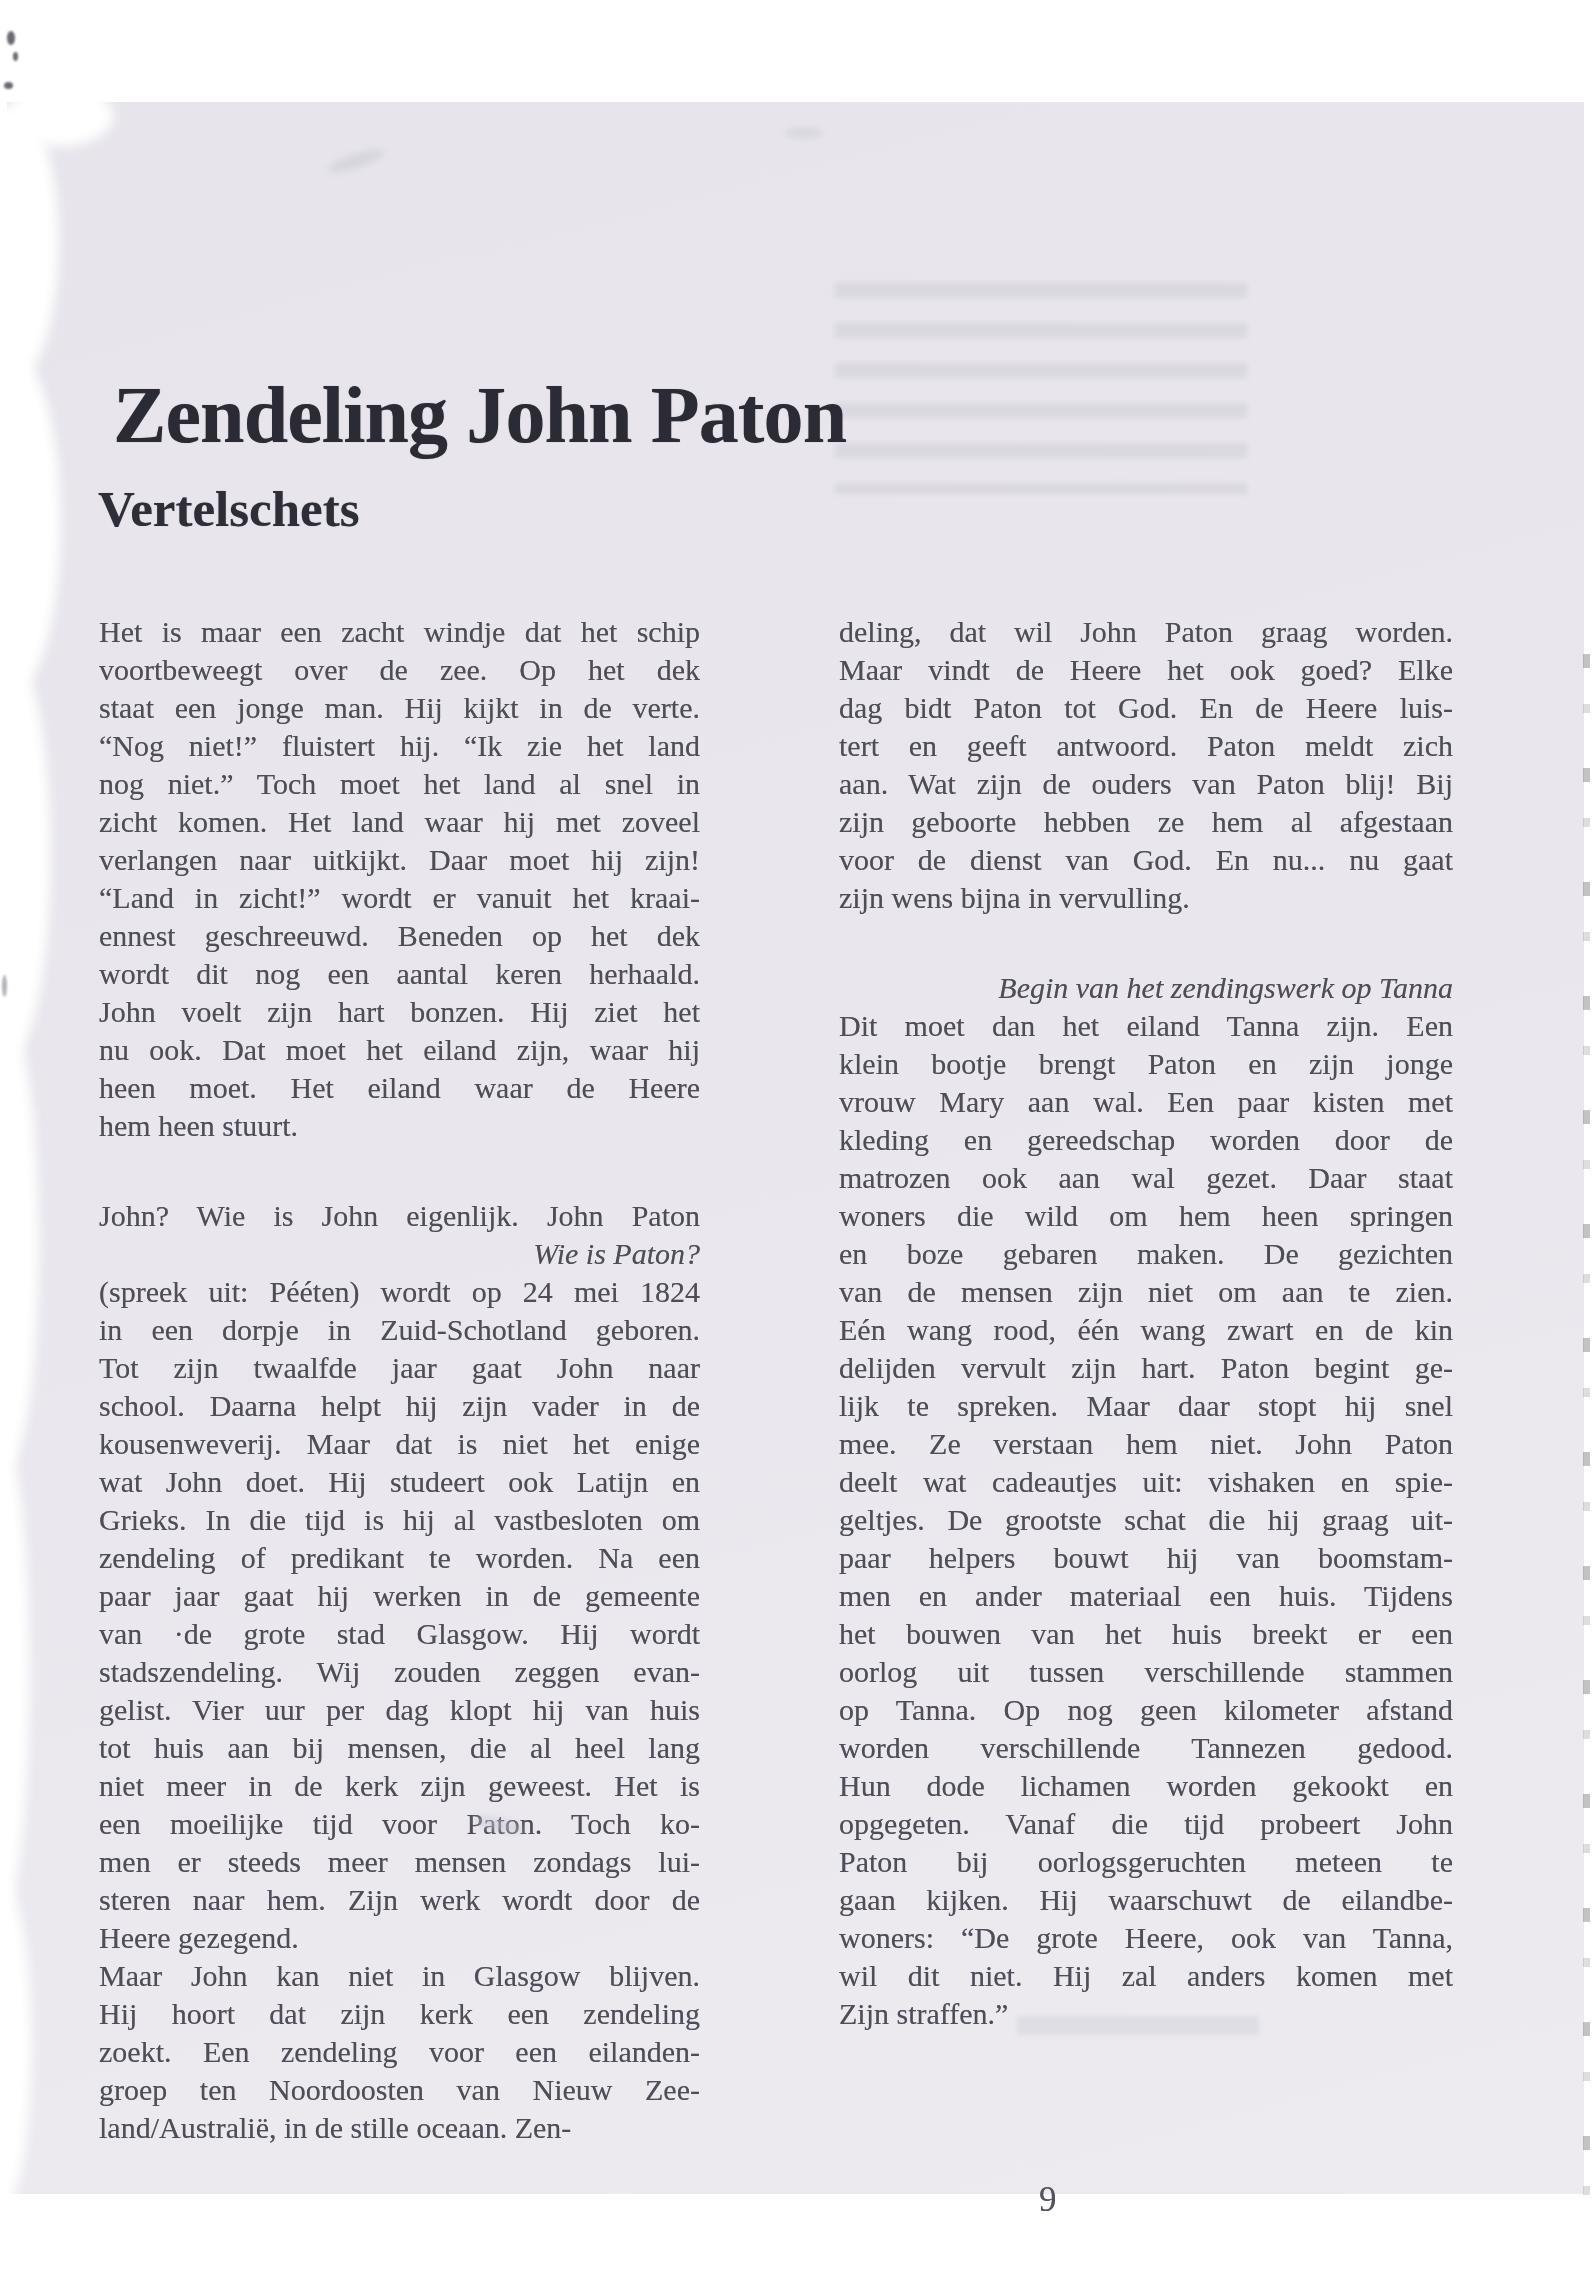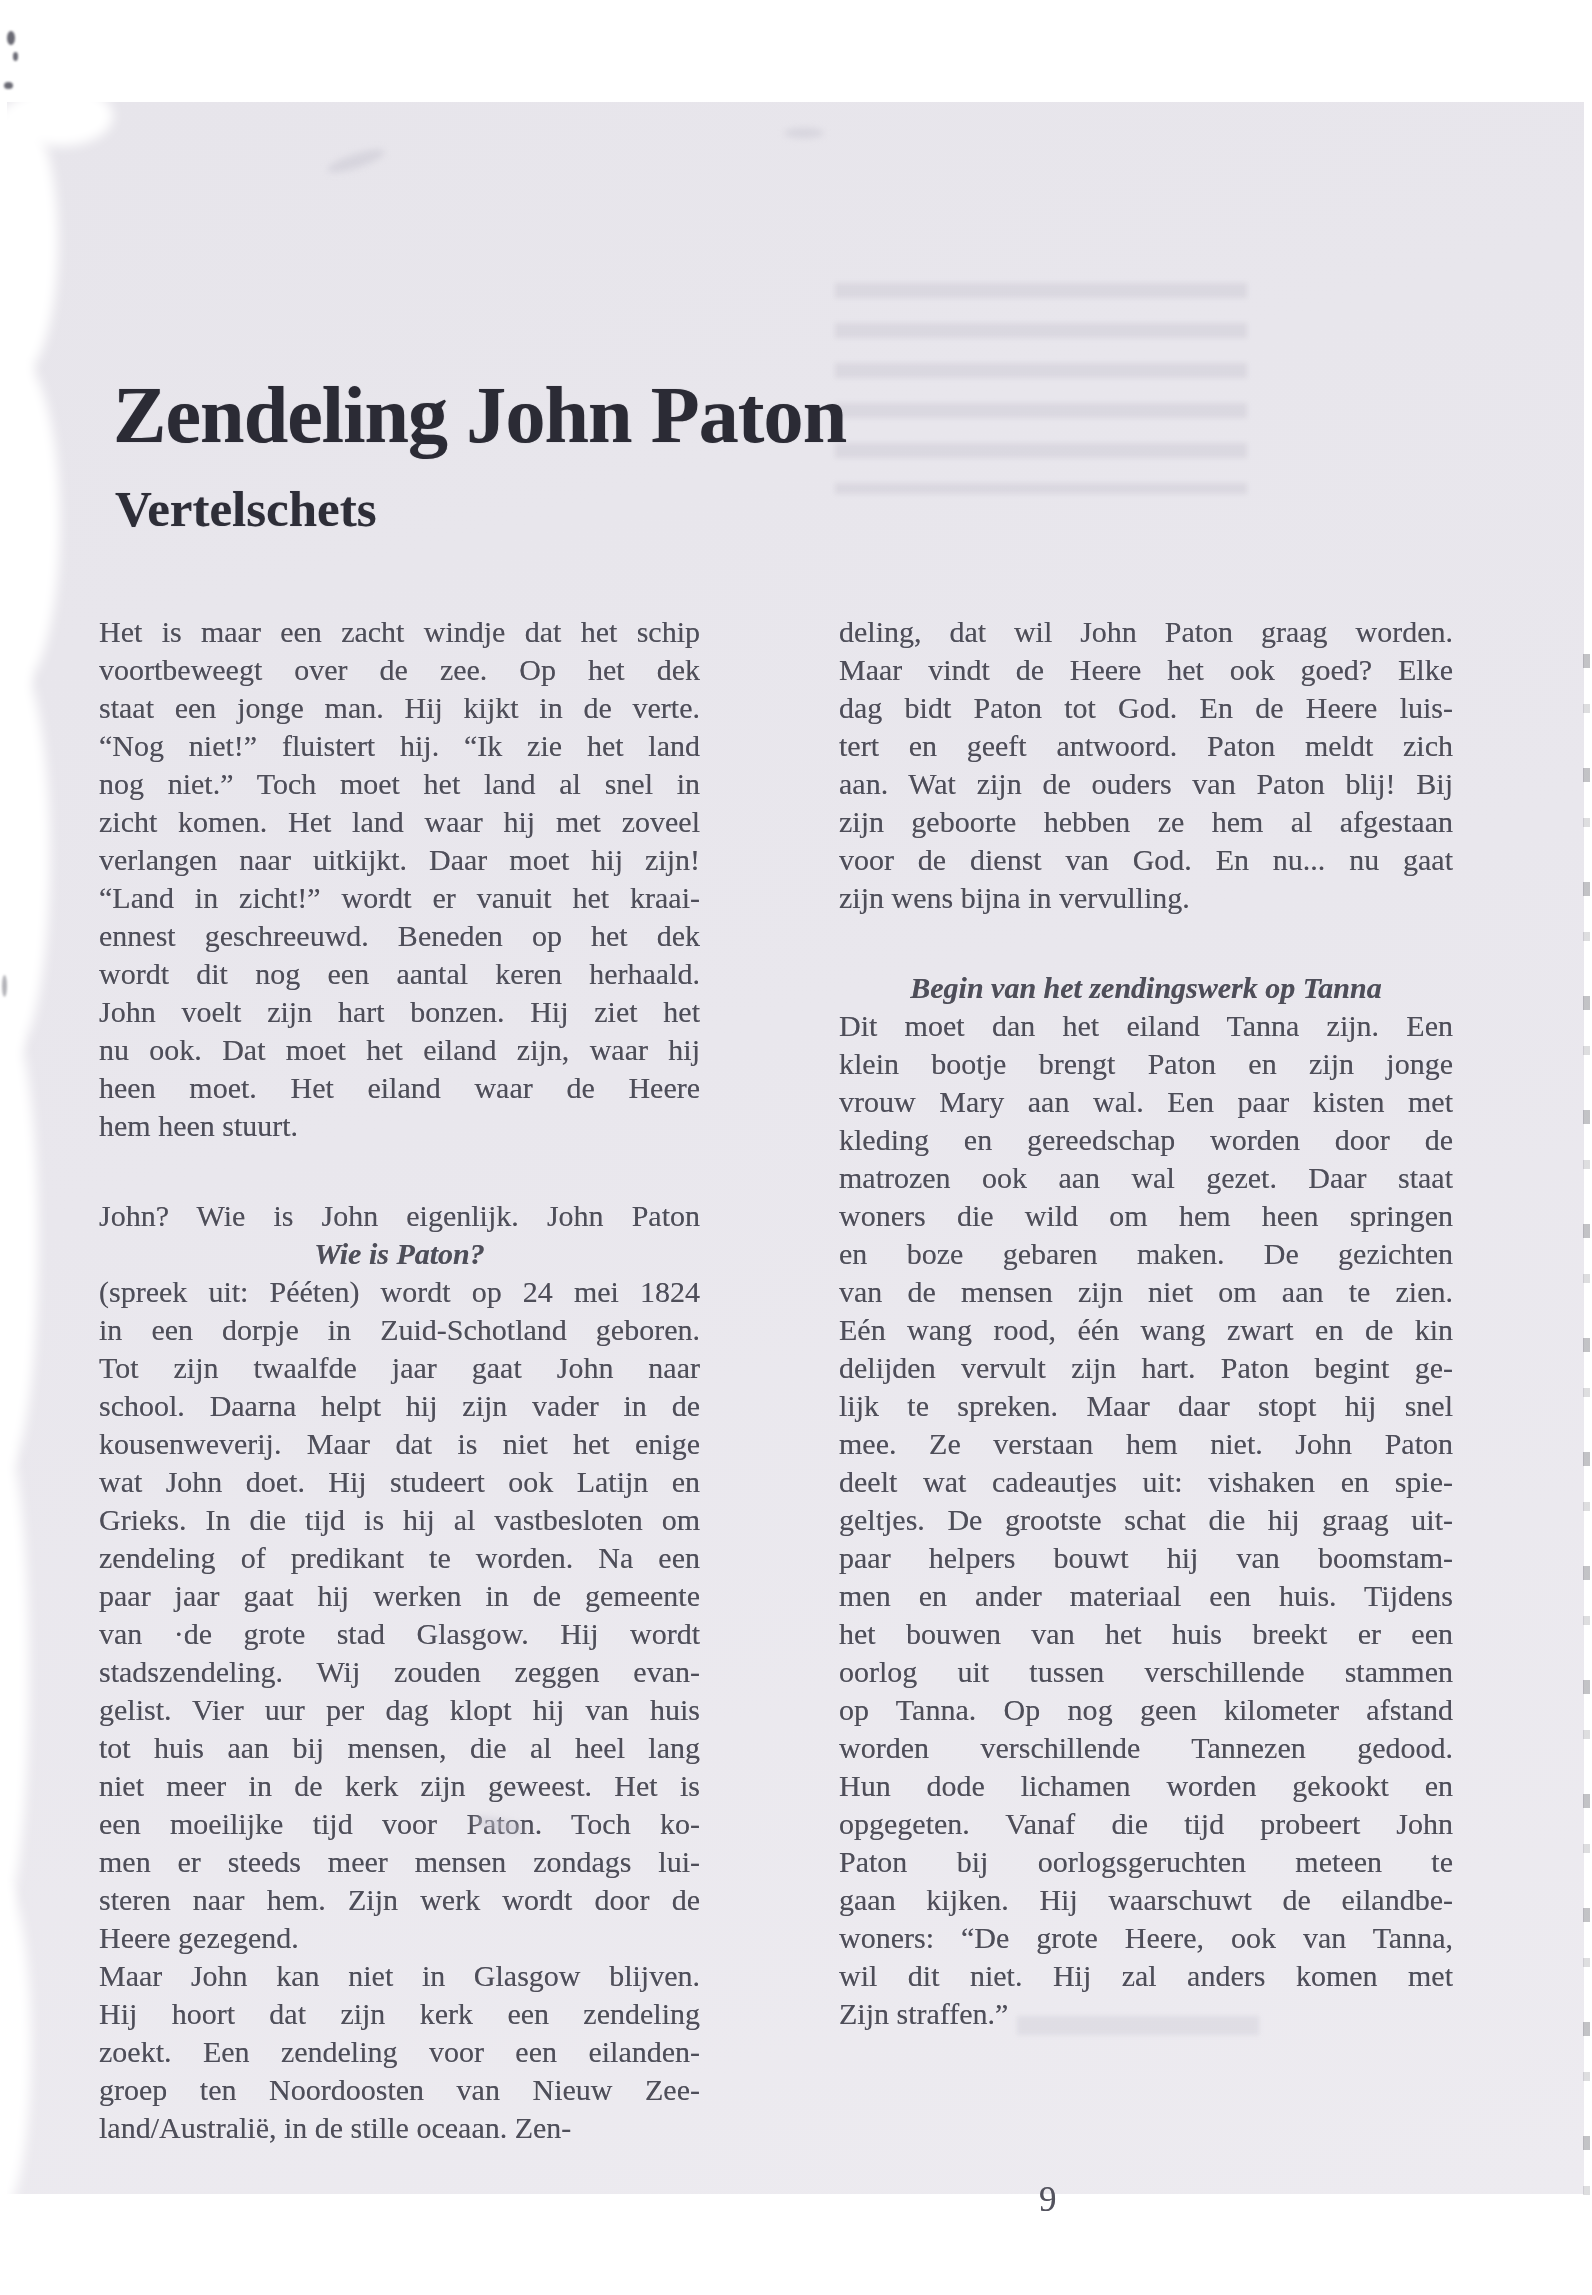--- a/index.html
+++ b/index.html
@@ -68,21 +68,21 @@
     position:absolute;left:90px;top:255px;
     margin:16px;
     font-size:80px;line-height:1.05;
     font-weight:bold;
     color:#2b2b35;
     letter-spacing:-0.9px;
     text-shadow:0 0 0.9px rgba(43,43,53,.45);
     white-space:nowrap;
   }
   .subtitle{
-    position:absolute;left:108px;top:381px;
+    position:absolute;left:91px;top:381px;
     margin:0;
     font-size:51px;line-height:1.05;
     font-weight:bold;
     color:#2e2e38;
     text-shadow:0 0 0.9px rgba(46,46,56,.4);
     white-space:nowrap;
   }
   .col{
     position:absolute;top:511px;
     color:#4e4e59;
@@ -90,21 +90,21 @@
     text-shadow:0 0 0.6px rgba(78,78,89,.55);
   }
   .col.left{left:92px;width:601px;}
   .col.right{left:832px;width:614px;}
   .ln{
     height:38px;
     line-height:38px;
     text-align:justify;
   }
   .ln.j::after{content:"";display:inline-block;width:100%;height:0;}
-  .ln.hd{font-style:italic;text-align:center;font-weight:bold;}
+  .ln.hd{font-style:italic;text-align:right;}
   .gap{height:52px;}
   .pagenum{
     position:absolute;left:1032px;top:2078px;
     font-size:35px;
     color:#53535e;
     text-shadow:0 0 0.6px rgba(83,83,94,.5);
   }
 </style>
 </head>
 <body>

